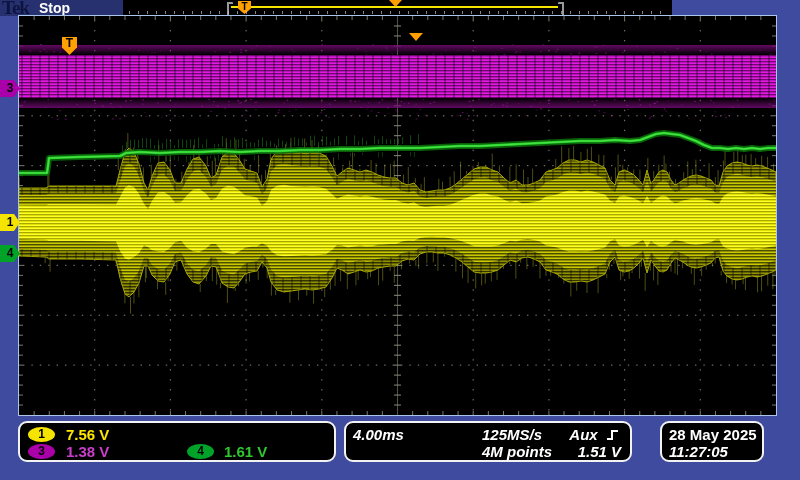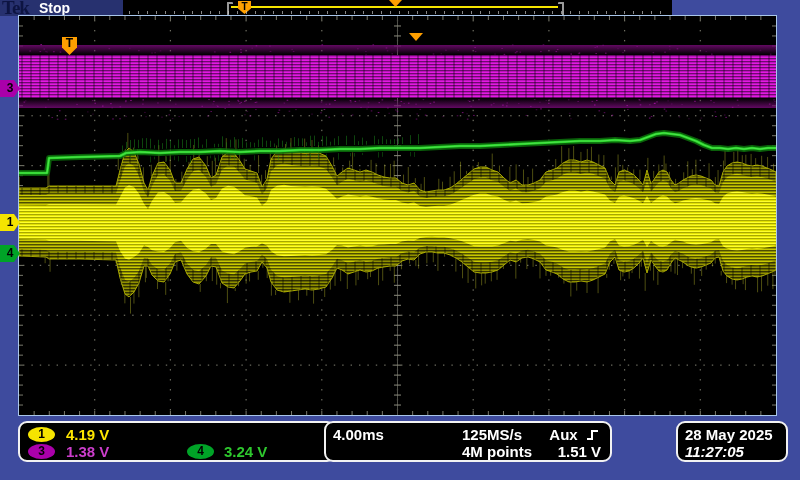--- a/index.html
+++ b/index.html
@@ -24,22 +24,22 @@
   #graticule{left:19px;top:16px;width:757px;height:399px;background:#000;outline:1.5px solid #a9c6ea;}
   #scope-svg{position:absolute;left:0;top:0;width:757px;height:399px;}
   #grat-tflag{left:43px;top:21px;width:15px;height:18px;font-size:12px;line-height:13px;}
   #grat-tri{left:390px;top:17px;width:14px;height:8px;}
   
   .chmarker{left:0;width:20px;height:17px;color:#000;font-size:12px;line-height:17px;text-align:center;
             clip-path:polygon(0 0,70% 0,100% 50%,70% 100%,0 100%);}
   
   .rbox{top:421px;height:41px;background:#000;border:2px solid #f2f2f2;border-radius:9px;box-sizing:border-box;}
   #box-ch{left:18px;width:318px;}
-  #box-hz{left:324px;width:288px;}
-  #box-dt{left:676px;width:112px;}
+  #box-hz{left:344px;width:288px;font-style:italic;}
+  #box-dt{left:660px;width:104px;}
   .badge{width:27px;height:15px;border-radius:50%;color:#000;font-size:12px;line-height:15px;text-align:center;}
   .rtext{font-size:15px;white-space:nowrap;}
   .white{color:#fff;}
   .orange{color:#ff9f1a;}
   #trig-t-ico{display:inline-block;width:13px;height:13px;background:#ff9f00;color:#000;
               font-size:10px;line-height:13px;text-align:center;vertical-align:-1px;}
   .edge-ico{vertical-align:-2px;}
 </style>
 </head>
 <body>
@@ -2006,25 +2006,25 @@
     <div id="grat-tflag" class="abs tflag">T</div>
     <div id="grat-tri" class="abs otri"></div>
   </div>
 
   <div class="abs chmarker" style="top: 80px; background: rgb(170, 0, 170);">3</div>
   <div class="abs chmarker" style="top: 214px; background: rgb(245, 228, 0);">1</div>
   <div class="abs chmarker" style="top: 245px; background: rgb(0, 163, 39);">4</div>
 
   <div id="box-ch" class="abs rbox">
     <div class="abs badge" style="left: 8px; top: 4px; background: rgb(245, 228, 0);">1</div>
-    <div class="abs rtext" style="left: 46px; top: 3px; color: rgb(255, 230, 0);">4.19 V</div>
+    <div class="abs rtext" style="left: 46px; top: 3px; color: rgb(255, 230, 0);">7.56 V</div>
     <div class="abs badge" style="left: 8px; top: 21px; background: rgb(170, 0, 170);">3</div>
     <div class="abs rtext" style="left: 46px; top: 20px; color: rgb(204, 62, 204);">1.38 V</div>
     <div class="abs badge" style="left: 167px; top: 21px; background: rgb(0, 163, 39);">4</div>
-    <div class="abs rtext" style="left: 204px; top: 20px; color: rgb(46, 200, 46);">3.24 V</div>
+    <div class="abs rtext" style="left: 204px; top: 20px; color: rgb(46, 200, 46);">1.61 V</div>
   </div>
 
   <div id="box-hz" class="abs rbox">
     <div class="abs rtext white" style="left:7px;top:3px;">4.00ms</div>
     <div class="abs rtext white" style="left:136px;top:3px;">125MS/s</div>
     <div class="abs rtext white" style="right:9px;top:3px;">
       <span>Aux</span>&nbsp;
       <svg class="edge-ico" width="15" height="14" viewBox="0 0 15 14">
           <path d="M1 11 H6 V3 H12" stroke="#ffffff" stroke-width="2" fill="none"></path>
         </svg>

